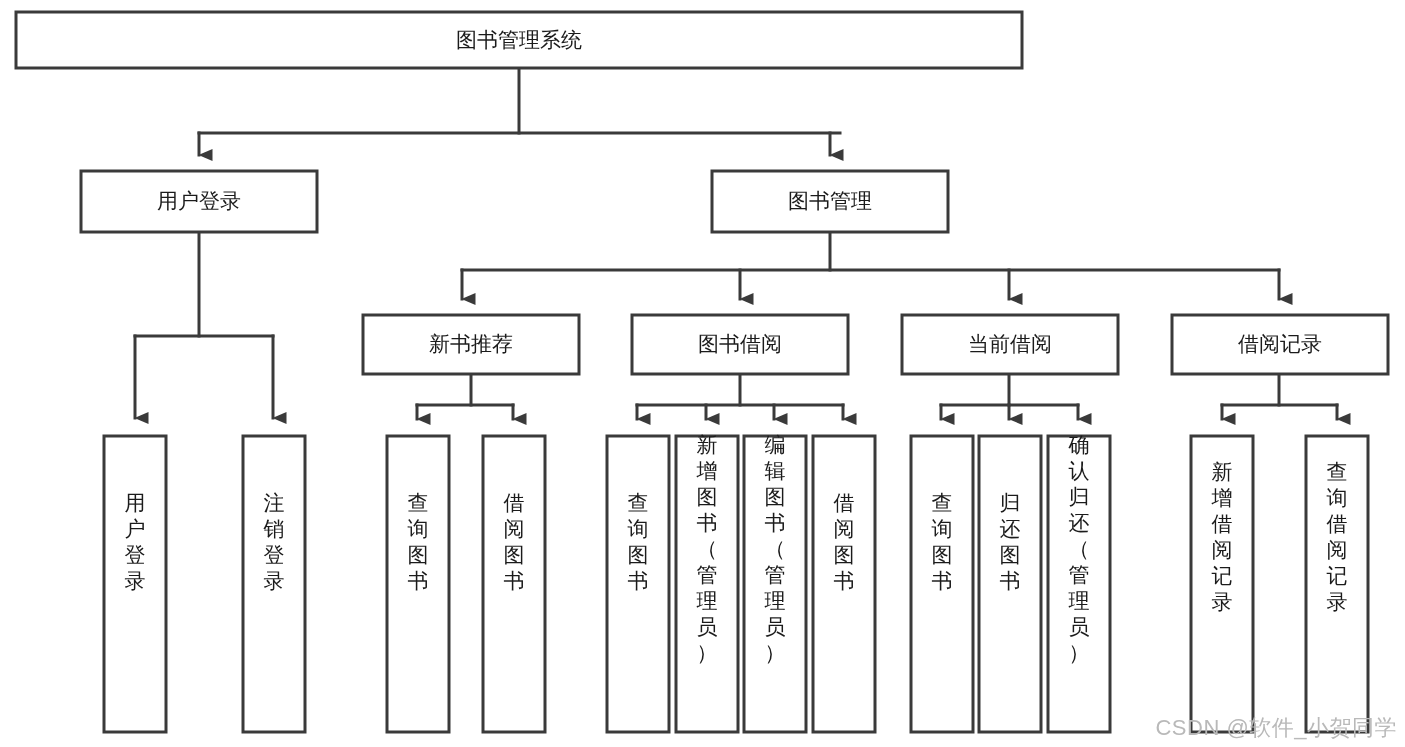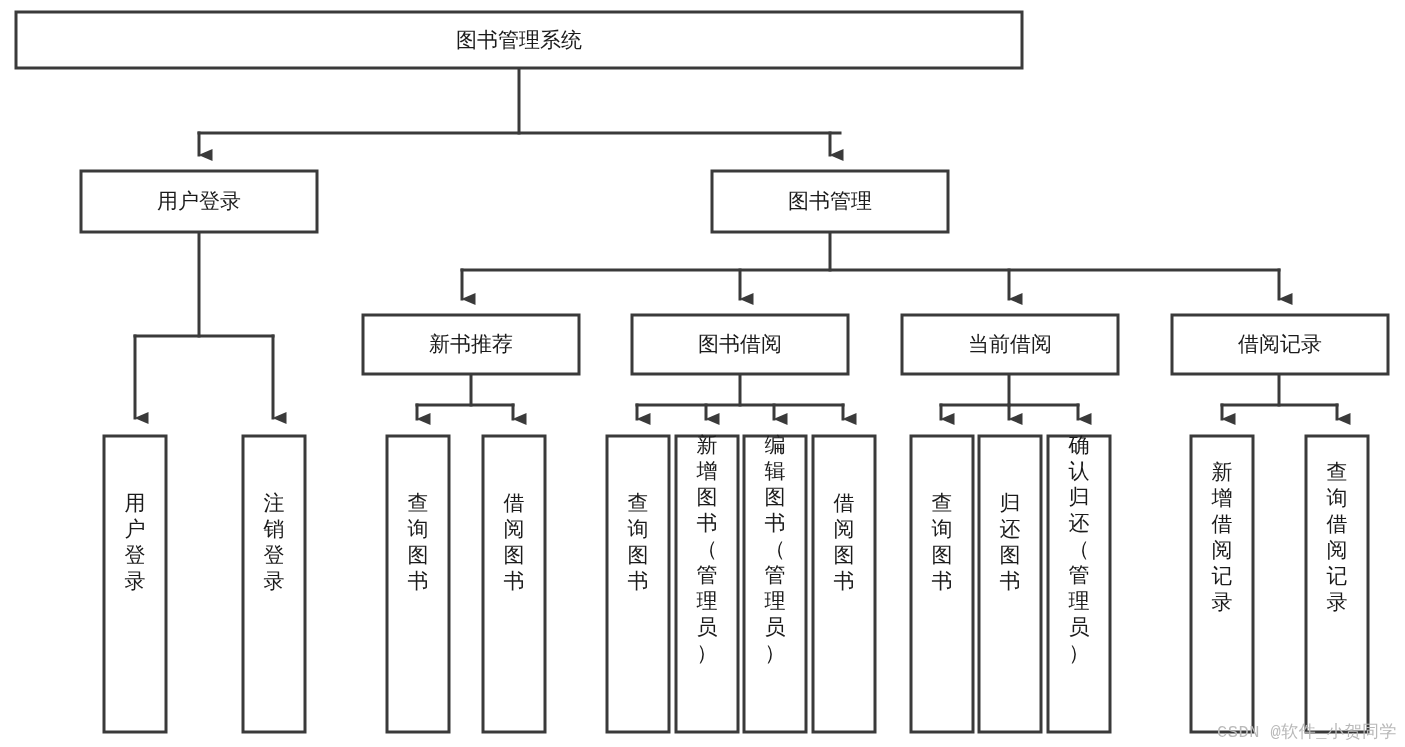--- a/index.html
+++ b/index.html
@@ -52,22 +52,22 @@
   }
   .arrow-head {
     fill: #3a3a3a;
     stroke: none;
   }
   .watermark {
     position: absolute;
     right: 8px;
     bottom: 4px;
     color: #b9b9b9;
-    font-size: 17px;
-    font-family: Liberation Mono, monospace;
+    font-size: 22px;
+    font-family: Liberation Sans, sans-serif;
     letter-spacing: 0.5px;
     white-space: nowrap;
     pointer-events: none;
   }
 </style>
 </head>
 <body>
 
 <div id="diagram-root">
   <svg class="flow" viewBox="0 0 1405 747" xmlns="http://www.w3.org/2000/svg">

